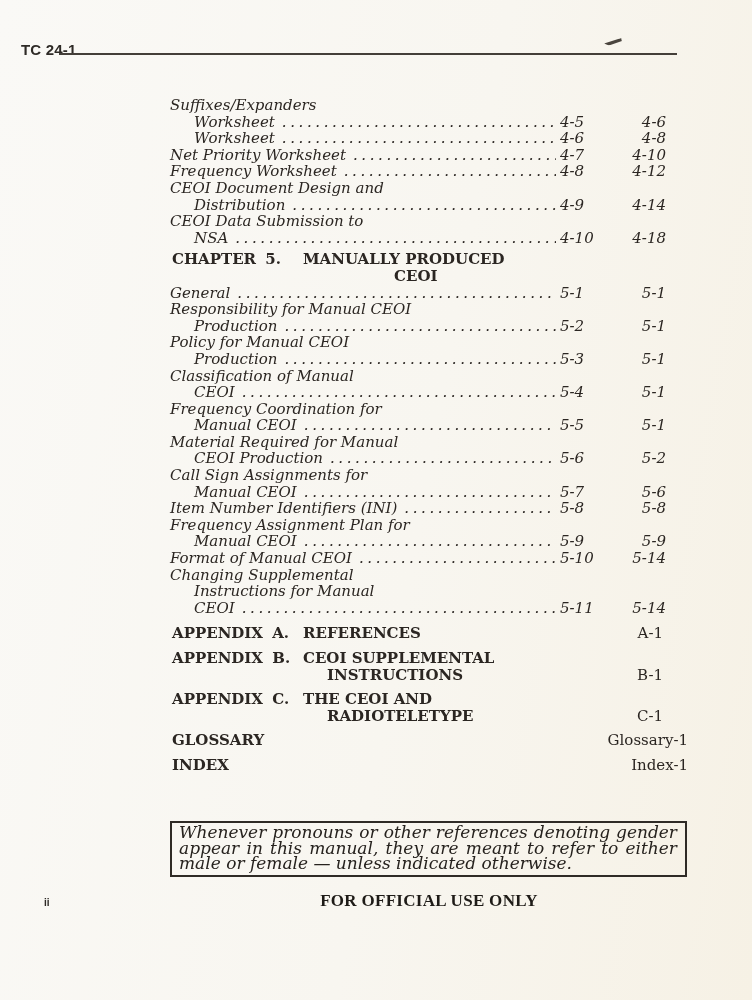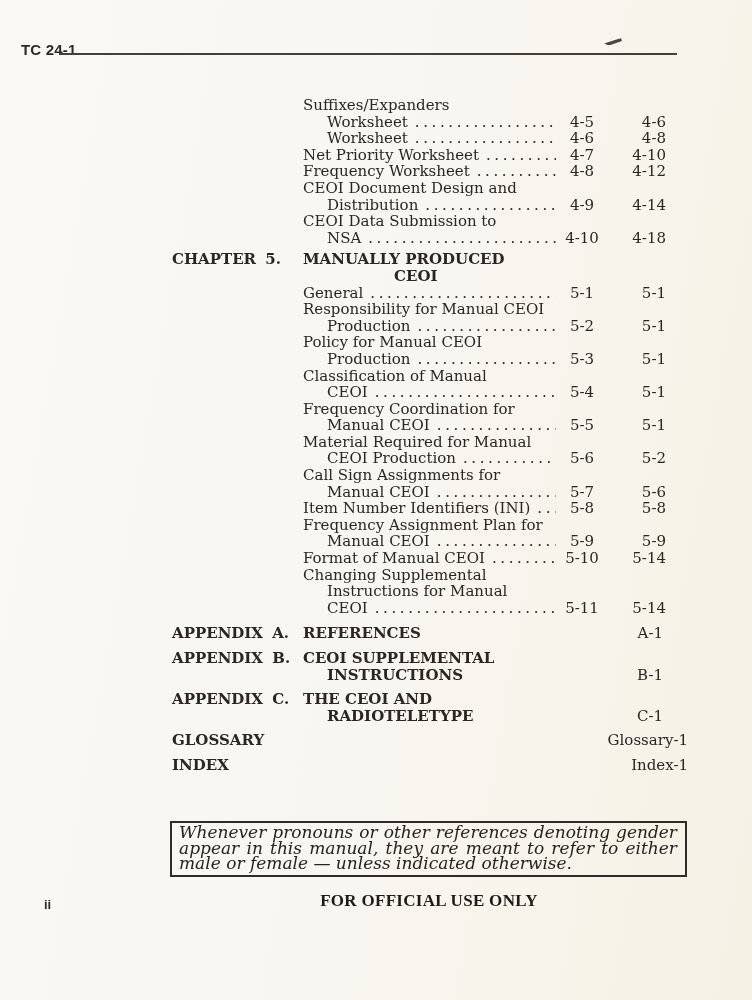--- a/index.html
+++ b/index.html
@@ -19,43 +19,43 @@
   .smudge {
     position:absolute; left:604px; top:39px; width:18px; height:6px; background:#4a453e;
     transform:rotate(-7deg);
     clip-path: polygon(0 55%, 100% 0, 100% 50%, 25% 100%);
   }
   .toc { position:absolute; left:170px; top:97px; width:518px; font-size:15px; line-height:16.6px; }
   .sec-head { display:flex; margin-top:5px; }
   .sec-label { width:133px; flex:none; font-weight:bold; word-spacing:4px; padding-left:2px; }
   .sec-titles { font-weight:bold;text-align:center; }
   .title-line.cont { padding-left:24px; }
-  .entry-list { margin-left:133px; padding-right:22px; }
+  .entry-list { padding-right:22px;font-style:italic; }
   .entry-line.cont, .entry-last.cont { padding-left:24px; }
   .entry-last { display:flex; align-items:baseline; }
   .etxt { flex:none; white-space:pre; }
   .leader { flex:1 1 auto; min-width:0; overflow:hidden; white-space:nowrap; margin:0 4px 0 7px; }
   .leader::after { content:"..........................................................................."; letter-spacing:3.6px; }
-  .para { flex:none; width:44px; text-align:center; }
+  .para { flex:none; width:44px; text-align:left; }
   .pgref { flex:none; width:62px; text-align:right; }
   .bm { margin-top:9px; }
   .bm-row { display:flex; align-items:flex-start; margin-top:8px; }
   .bm-label { width:133px; flex:none; font-weight:bold; word-spacing:4px; padding-left:2px; }
   .bm-titles { font-weight:bold; }
   .bm-page { margin-left:auto; align-self:flex-end; }
   .bm-indent .bm-page { margin-right:25px; }
   .note-box {
     position:absolute; left:170px; top:821px; width:517px;
     border:2px solid #2f2b26; padding:2px 8px 3px 7px;
     font-style:italic; font-size:17px; line-height:15.6px; text-align:justify;
     color:#26221e;
   }
   .page-num {
     position:absolute; left:44px; top:897px;
-    font-family:"Liberation Sans", sans-serif; font-weight:bold; font-size:13px; color:#2e2a26;
+    font-family:"Liberation Sans", sans-serif; font-weight:bold; font-size:10px; color:#2e2a26;
   }
   .classification {
     position:absolute; left:170px; top:891px; width:518px; text-align:center;
     font-family:"Liberation Serif", serif; font-weight:bold; font-size:17px;
     color:#1e1b17; letter-spacing:0.3px;
   }
 </style>
 </head>
 <body>
 

